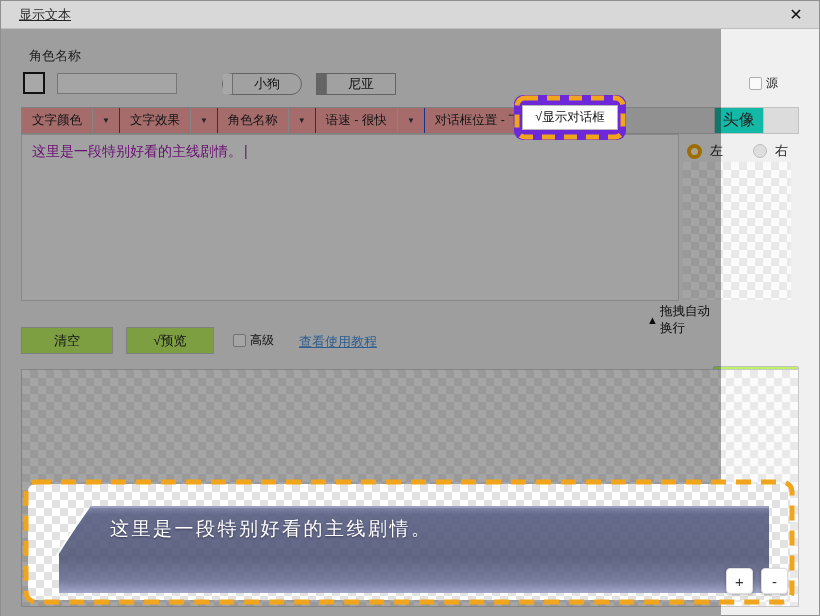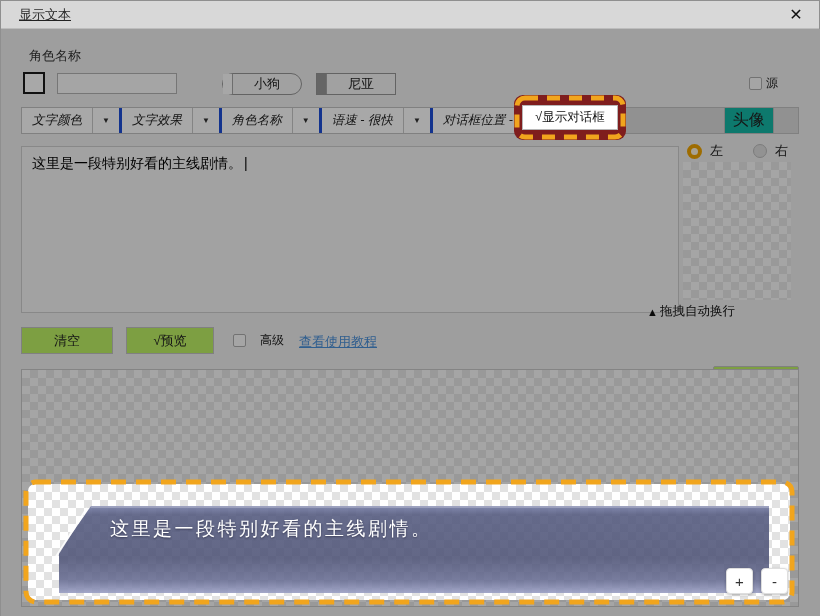--- a/index.html
+++ b/index.html
@@ -7,75 +7,75 @@
   body { font-family:"Liberation Sans","DejaVu Sans",sans-serif; font-size:12px; color:#222; }
 
   .window { position:relative; width:820px; height:616px; background:#f0f0f0; border:1px solid #8f8f8f; }
 
   
   .titlebar { position:absolute; top:0; left:0; width:100%; height:28px; background:#d8d8d8; border-bottom:1px solid #bdbdbd; z-index:70; display:flex; align-items:center;text-decoration:underline; }
   .titlebar .title { margin-left:18px; font-size:13px; color:#2a2a2a; }
   .close-btn { position:absolute; right:12px; top:3px; width:22px; height:22px; font-size:16px; line-height:22px; text-align:center; color:#111; cursor:pointer; font-weight:bold; }
 
   
-  .client { position:absolute; top:28px; left:0; width:820px; height:588px; background:#f0f0f0; }
+  .client { position:absolute; top:28px; left:0; width:720px; height:588px; background:#f0f0f0; }
   .dim-overlay { position:absolute; inset:0; background:rgba(0,0,0,0.34); z-index:50; }
 
   .field-label { position:absolute; left:28px; top:18px; font-size:13px; color:#333; }
 
   .color-box { position:absolute; left:22px; top:43px; width:22px; height:22px; background:#fff; border:2px solid #1b1b1b; }
   .name-input { position:absolute; left:56px; top:44px; width:120px; height:21px; background:#fafafa; border:1px solid #b4b4b4; font-size:12px; padding:0 5px; }
 
   .char-btn { position:absolute; top:44px; width:80px; height:22px; border:1px solid #979797; background:#f5f5f5; display:flex; align-items:stretch; cursor:pointer; }
   .char-btn .strip { width:10px; border-right:1px solid #a8a8a8; }
   .char-btn .strip.light { background:#fdfdfd; }
   .char-btn .strip.gray { background:#9a9a9a; }
   .char-btn .lbl { flex:1; display:flex; align-items:center; justify-content:center; font-size:13px; color:#222; }
   #charBtn1 { left:221px;border-radius:11px; }
   #charBtn2 { left:315px; }
 
   .src-wrap { position:absolute; left:748px; top:46px; display:flex; align-items:center; gap:4px; }
   .checkbox { width:13px; height:13px; background:#fafafa; border:1px solid #aeaeae; border-radius:2px; display:inline-block; }
 
   
   .toolbar { position:absolute; left:20px; top:78px; width:778px; height:27px; background:#dcdcdc; border:1px solid #c2c2c2; display:flex; align-items:stretch; }
-  .tb-drop { display:flex; align-items:center; background:#ffffff; border-right:3px solid #1d4ed8; cursor:pointer;font-style:italic; }
+  .tb-drop { display:flex; align-items:center; background:#fca5a5; border-right:1px solid #1d4ed8; cursor:pointer; }
   .tb-drop .t { padding:0 10px; font-size:12.5px; color:#222; }
   .tb-drop .sep { width:1px; height:100%; background:#c9c9c9; }
   .tb-drop .arr { padding:0 9px; font-size:8px; color:#333; }
   .tb-spacer { width:127px; }
   .tb-avatar { display:flex; align-items:center; background:#14b8a6; border-right:1px solid #bfbfbf; border-left:1px solid #bfbfbf; padding:0 8px; font-size:16px; cursor:pointer;margin-left:28px; }
 
   
-  .hl-btn-wrap { position:absolute; left:513px; top:66px; width:112px; height:45px; z-index:60; background:#7f1d1d; border-radius:9px; display:flex; align-items:center; justify-content:center; }
+  .hl-btn-wrap { position:absolute; left:513px; top:66px; width:112px; height:45px; z-index:60; background:#6d28d9; border-radius:9px; display:flex; align-items:center; justify-content:center; }
   .hl-btn-wrap svg.dash { position:absolute; inset:0; pointer-events:none; }
   .show-dialog-btn { width:96px; height:25px; background:#fff; border:1px solid #b7b7b7; font-size:12.5px; color:#111; display:flex; align-items:center; justify-content:center; cursor:pointer; }
 
   
-  .editor { position:absolute; left:20px; top:105px; width:658px; height:167px; background:#f6f6f6; border:1px solid #cfcfcf; padding:8px 10px; font-size:14px; color:#000000; cursor:text;margin-top:12px; }
+  .editor { position:absolute; left:20px; top:105px; width:658px; height:167px; background:#f6f6f6; border:1px solid #cfcfcf; padding:8px 10px; font-size:14px; color:#a21caf; cursor:text; }
   .editor .caret { font-weight:400; margin-left:2px; }
 
   
   .radio-row { position:absolute; left:686px; top:113px; display:flex; align-items:center; gap:8px; }
   .radio-on { width:15px; height:15px; border-radius:50%; border:4px solid #f0a500; background:#fff6e0; display:inline-block; }
   .radio-off { width:14px; height:14px; border-radius:50%; background:#dedede; border:1px solid #bcbcbc; display:inline-block; margin-left:22px; }
   .radio-lbl { font-size:13px; color:#222; }
   .avatar-drop { position:absolute; left:682px; top:133px; width:108px; height:138px; cursor:pointer; }
 
   .checker-dim  { background:conic-gradient(#e9e9e9 25%, #fbfbfb 0 50%, #e9e9e9 0 75%, #fbfbfb 0); background-size:16px 16px; }
   .checker-bright { background:conic-gradient(#e2e2e2 25%, #ffffff 0 50%, #e2e2e2 0 75%, #ffffff 0); background-size:16px 16px; }
 
   .drag-hint { position:absolute; left:646px; top:274px; font-size:12.5px; color:#111; display:flex; align-items:center; gap:2px; }
   .drag-hint .tri { font-size:11px; }
 
   
   .btn { position:absolute; height:27px; background:#bef264; border:1px solid #c3c3c3; font-size:13px; color:#222; display:flex; align-items:center; justify-content:center; cursor:pointer; }
   #btnClear { left:20px; top:298px; width:92px; }
   #btnPreview { left:125px; top:298px; width:88px; }
-  .adv-wrap { position:absolute; left:232px; top:303px; display:flex; align-items:center; gap:14px; }
+  .adv-wrap { position:absolute; left:232px; top:303px; display:flex; align-items:center; gap:4px; }
   .tutorial-link { position:absolute; left:298px; top:304px; font-size:13px; color:#4a90d9; text-decoration:underline; cursor:pointer; }
   #btnOk { left:607px; top:297px; width:89px; height:29px; background:#e59b16; border:1px solid #d28f10; border-radius:3px; color:#f9dca2; font-size:13.5px; }
   #btnCancel { left:712px; top:297px; width:86px; height:29px; border-radius:2px;margin-top:40px; }
 
   
   .preview { position:absolute; left:20px; top:340px; width:778px; height:238px; border:1px solid #c8c8c8; }
 
   
   .hl-region { position:absolute; left:22px; top:450px; width:772px; height:126px; z-index:60; border-radius:11px; }
   .hl-region svg.dash { position:absolute; inset:0; pointer-events:none; }

